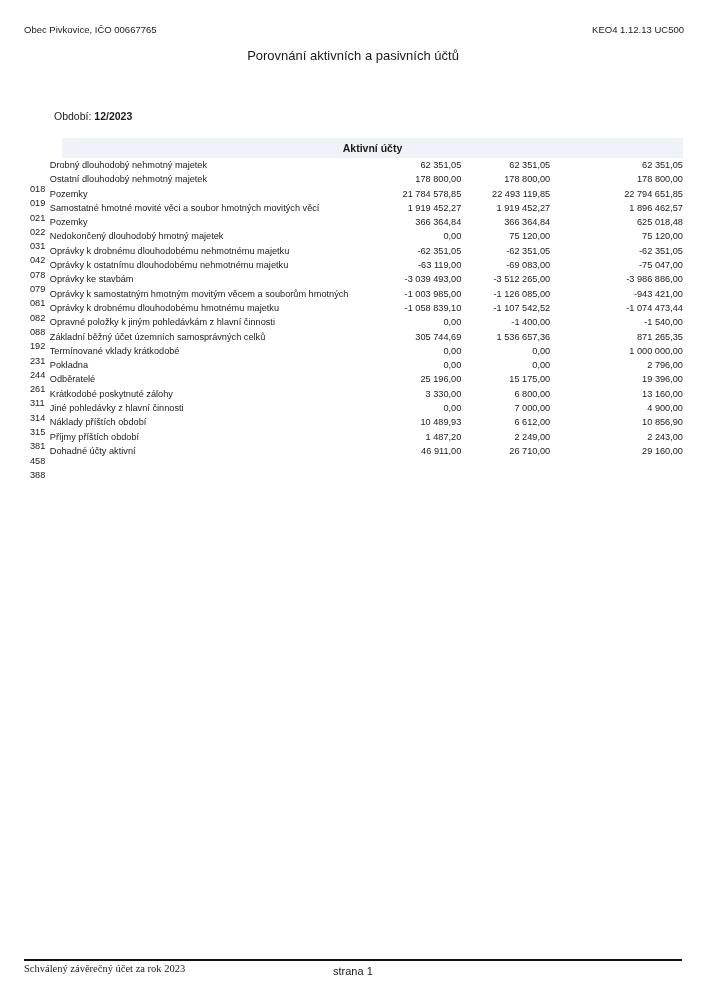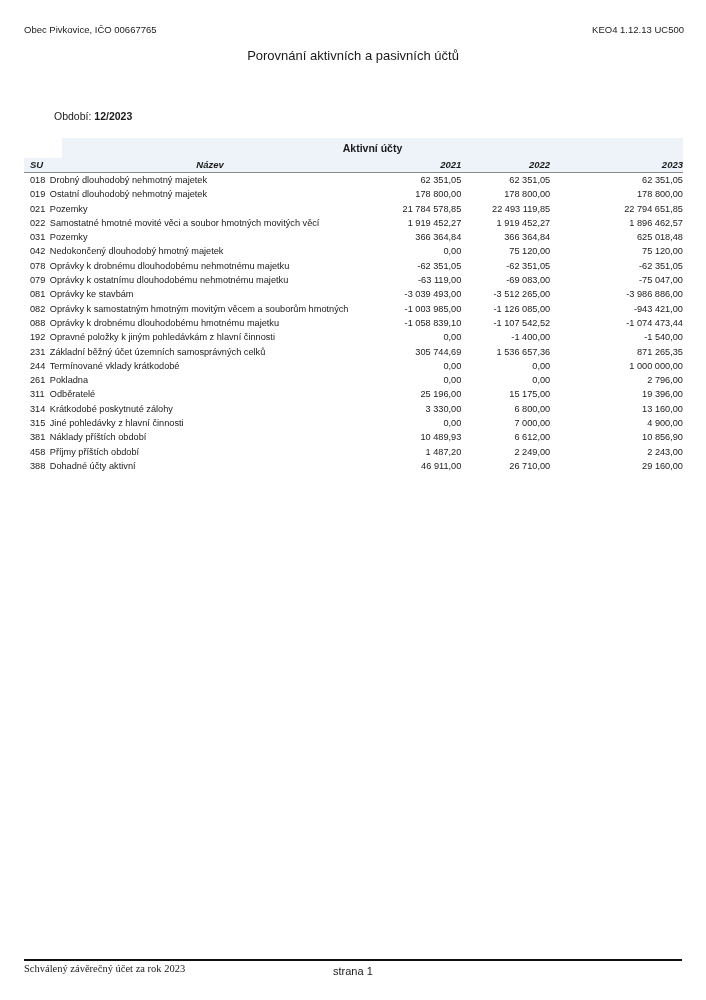--- a/index.html
+++ b/index.html
@@ -14,47 +14,40 @@
     .section-head { background: #eef3fa; height: 20px; line-height: 20px; text-align: center;
                     font-weight: bold; font-size: 10.5px; margin-left: 38px; }
     .col-head { background: #eef3fa; height: 14px; border-bottom: 1px solid #8a8a8a;
                 display: flex; font-size: 9.5px; font-weight: bold; font-style: italic; line-height: 14px; }
     .c-su { width: 25px; padding-left: 6px; box-sizing: border-box; }
     .c-name { width: 347px; }
     .c-num { width: 95px; text-align: right; }
     .c-num.last { width: 142px; }
     .col-head .c-name { text-align: center; }
     .row { display: flex; height: 14.3px; line-height: 14.3px; font-size: 9.2px; }
-    .row .c-su { padding-left: 6px; text-align: left; }
+    .row .c-su { padding-left: 6px; text-align: left; margin-top: 24px; }
     .row .c-name { padding-left: 2px; box-sizing: border-box; white-space: nowrap; overflow: hidden; }
     .footer-line { position: absolute; left: 24px; width: 658px; top: 959px; height: 2px; background: #111; }
     .footer-left { position: absolute; left: 24px; top: 963px; font-family: "Liberation Serif", serif; font-size: 10.5px; }
     .footer-center { position: absolute; left: 333px; top: 965px; font-size: 11px; }
   </style>
 </head>
 <body>
 
 <div class="hdr-left">Obec Pivkovice, IČO 00667765</div>
 <div class="hdr-right">KEO4 1.12.13 UC500</div>
 <div class="title">Porovnání aktivních a pasivních účtů</div>
 
 <div class="period">
   <span>Období:</span>
   <b>12/2023</b>
 </div>
 
 <div class="table-wrap">
   <div class="section-head">Aktivní účty</div>
-  <div class="col-head">
-    <div class="c-su">SU</div>
-    <div class="c-name">Název</div>
-    <div class="c-num">2021</div>
-    <div class="c-num">2022</div>
-    <div class="c-num last">2023</div>
-  </div>
   <div id="rows">
       <div class="row">
         <div class="c-su">018</div>
         <div class="c-name">Drobný dlouhodobý nehmotný majetek</div>
         <div class="c-num">62 351,05</div>
         <div class="c-num">62 351,05</div>
         <div class="c-num last">62 351,05</div>
       </div>
       <div class="row">
         <div class="c-su">019</div>

